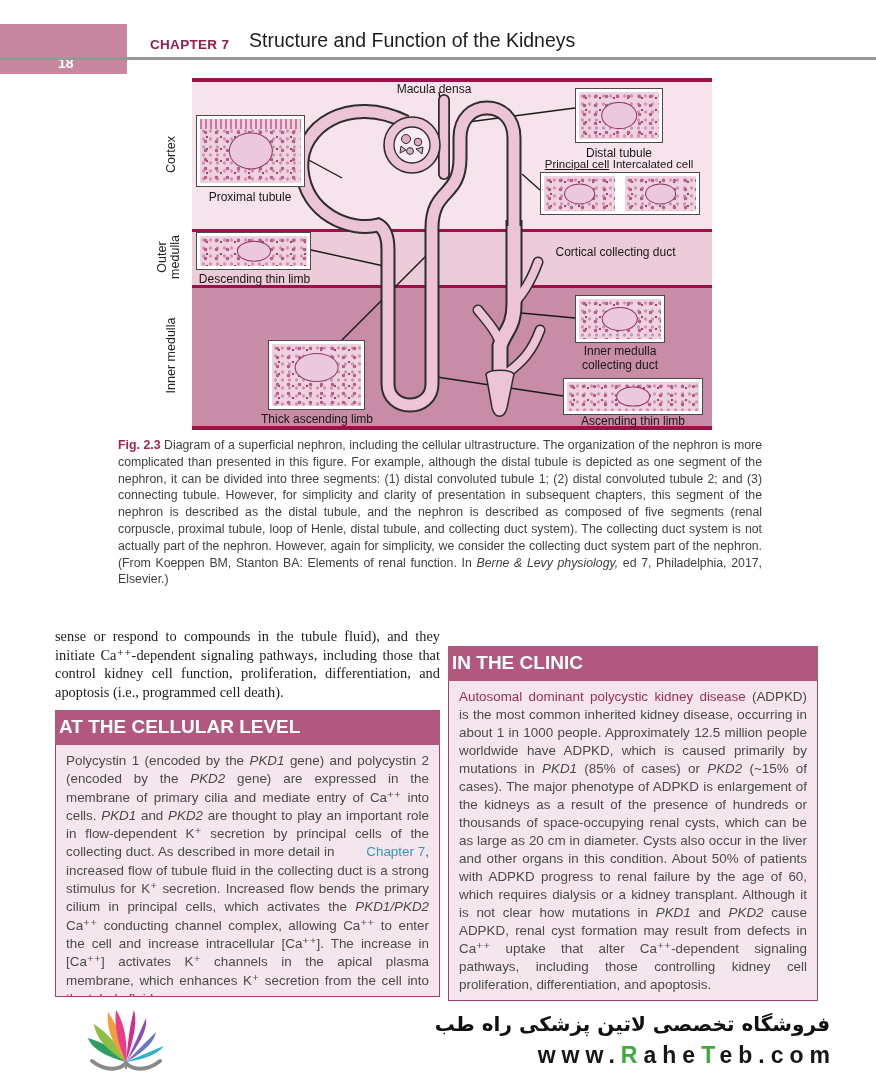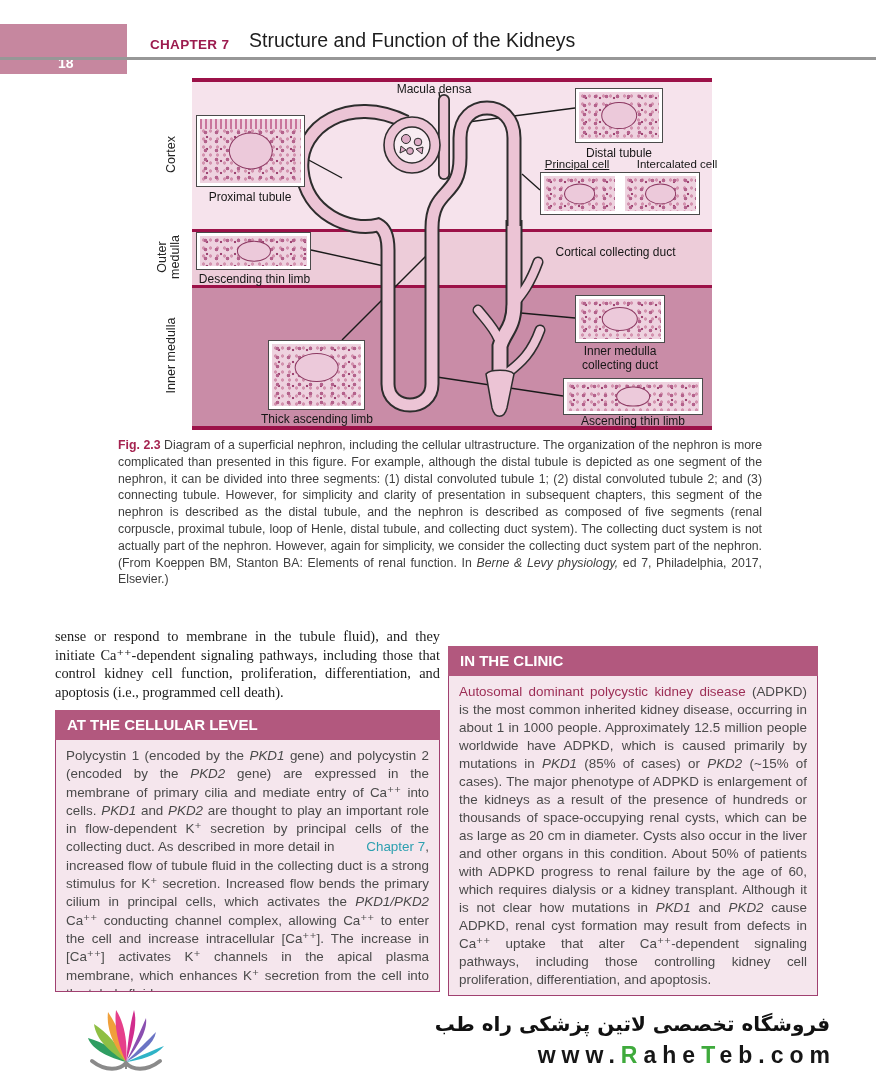--- a/index.html
+++ b/index.html
@@ -47,22 +47,22 @@
   .lead{font-weight:normal;color:#9c2d55;}
   .green{color:#3faa3c;}
 
   
   .body-left{position:absolute;left:55px;top:627px;width:385px;margin:0;
              font-family:"Liberation Serif","DejaVu Serif",serif;font-size:14.4px;
              line-height:18.5px;color:#1c1c1c;text-align:justify;}
 
   
   .infobox{position:absolute;box-sizing:border-box;}
-  .infobox-header{background:#b2587e;color:#ffffff;font-weight:bold;font-size:15px;
-                  padding:6px 12px 7px 12px;}
+  .infobox-header{background:#b2587e;color:#ffffff;font-weight:bold;font-size:19px;
+                  padding:6px 12px 7px 4px;}
   .infobox-body{background:#f5e6ed;border:1.5px solid #a04070;border-top:none;
                 padding:7px 10px;font-size:13.4px;color:#4a4a4a;text-align:justify;
                 box-sizing:border-box;overflow:hidden;}
   .cellular{left:55px;top:710px;width:385px;}
   .cellular .infobox-body{height:252px;line-height:18.3px;}
   .clinic{left:448px;top:646px;width:370px;}
   .clinic .infobox-body{height:320px;line-height:18px;}
 
   
   .logo{position:absolute;left:82px;top:1004px;}
@@ -185,34 +185,34 @@
     <div class="histo" style="left:371px;top:300px;width:140px;height:37px;">
       <div class="tex">
           <div class="nucleus" style="width:24%;height:65%;"></div>
         </div>
     </div>
 
     <div class="figlab" style="left:182px;top:4px;width:120px;">Macula densa</div>
     <div class="figlab" style="left:2px;top:112px;width:112px;">Proximal tubule</div>
     <div class="figlab" style="left:379px;top:68px;width:96px;">Distal tubule</div>
     <div class="figlab small" style="left:330px;top:80px;width:110px;text-decoration:underline;">Principal cell</div>
-    <div class="figlab small" style="left:432px;top:80px;width:106px;">Intercalated cell</div>
+    <div class="figlab small" style="left:408px;top:80px;width:106px;">Intercalated cell</div>
     <div class="figlab" style="left:336px;top:139px;width:175px;margin-top:28px;">Cortical collecting duct</div>
     <div class="figlab" style="left:0px;top:194px;width:125px;">Descending thin limb</div>
     <div class="figlab" style="left:60px;top:334px;width:130px;">Thick ascending limb</div>
     <div class="figlab" style="left:381px;top:266px;width:94px;">
       <div>Inner medulla</div>
       <div>collecting duct</div>
     </div>
     <div class="figlab" style="left:371px;top:336px;width:140px;">Ascending thin limb</div>
   </div>
 
   <div class="caption"><span class="figref">Fig. 2.3</span><span> Diagram of a superficial nephron, including the cellular ultrastructure. The organization of the nephron is more complicated than presented in this figure. For example, although the distal tubule is depicted as one segment of the nephron, it can be divided into three segments: (1) distal convoluted tubule 1; (2) distal convoluted tubule 2; and (3) connecting tubule. However, for simplicity and clarity of presentation in subsequent chapters, this segment of the nephron is described as the distal tubule, and the nephron is described as composed of five segments (renal corpuscle, proximal tubule, loop of Henle, distal tubule, and collecting duct system). The collecting duct system is not actually part of the nephron. However, again for simplicity, we consider the collecting duct system part of the nephron. (From Koeppen BM, Stanton BA: Elements of renal function. In </span><span class="it">Berne &amp; Levy physiology,</span><span> ed 7, Philadelphia, 2017, Elsevier.)</span></div>
 
-  <p class="body-left">sense or respond to membrane in the tubule fluid), and they initiate Ca⁺⁺-dependent signaling pathways, including those that control kidney cell function, proliferation, differentiation, and apoptosis (i.e., programmed cell death).</p>
+  <p class="body-left">sense or respond to compounds in the tubule fluid), and they initiate Ca⁺⁺-dependent signaling pathways, including those that control kidney cell function, proliferation, differentiation, and apoptosis (i.e., programmed cell death).</p>
 
   <div class="infobox cellular">
     <div class="infobox-header">AT THE CELLULAR LEVEL</div>
     <div class="infobox-body"><span>Polycystin 1 (encoded by the </span><span class="it">PKD1</span><span> gene) and polycystin 2 (encoded by the </span><span class="it">PKD2</span><span> gene) are expressed in the membrane of primary cilia and mediate entry of Ca⁺⁺ into cells. </span><span class="it">PKD1</span><span> and </span><span class="it">PKD2</span><span> are thought to play an important role in flow-dependent K⁺ secretion by principal cells of the collecting duct. As described in more detail in </span><span class="link">Chapter 7</span><span>, increased flow of tubule fluid in the collecting duct is a strong stimulus for K⁺ secretion. Increased flow bends the primary cilium in principal cells, which activates the </span><span class="it">PKD1/PKD2</span><span> Ca⁺⁺ conducting channel complex, allowing Ca⁺⁺ to enter the cell and increase intracellular [Ca⁺⁺]. The increase in [Ca⁺⁺] activates K⁺ channels in the apical plasma membrane, which enhances K⁺ secretion from the cell into the tubule fluid.</span></div>
   </div>
 
   <div class="infobox clinic">
     <div class="infobox-header">IN THE CLINIC</div>
     <div class="infobox-body"><span class="lead">Autosomal dominant polycystic kidney disease</span><span> (ADPKD) is the most common inherited kidney disease, occurring in about 1 in 1000 people. Approximately 12.5 million people worldwide have ADPKD, which is caused primarily by mutations in </span><span class="it">PKD1</span><span> (85% of cases) or </span><span class="it">PKD2</span><span> (~15% of cases). The major phenotype of ADPKD is enlargement of the kidneys as a result of the presence of hundreds or thousands of space-occupying renal cysts, which can be as large as 20 cm in diameter. Cysts also occur in the liver and other organs in this condition. About 50% of patients with ADPKD progress to renal failure by the age of 60, which requires dialysis or a kidney transplant. Although it is not clear how mutations in </span><span class="it">PKD1</span><span> and </span><span class="it">PKD2</span><span> cause ADPKD, renal cyst formation may result from defects in Ca⁺⁺ uptake that alter Ca⁺⁺-dependent signaling pathways, including those controlling kidney cell proliferation, differentiation, and apoptosis.</span></div>
   </div>

